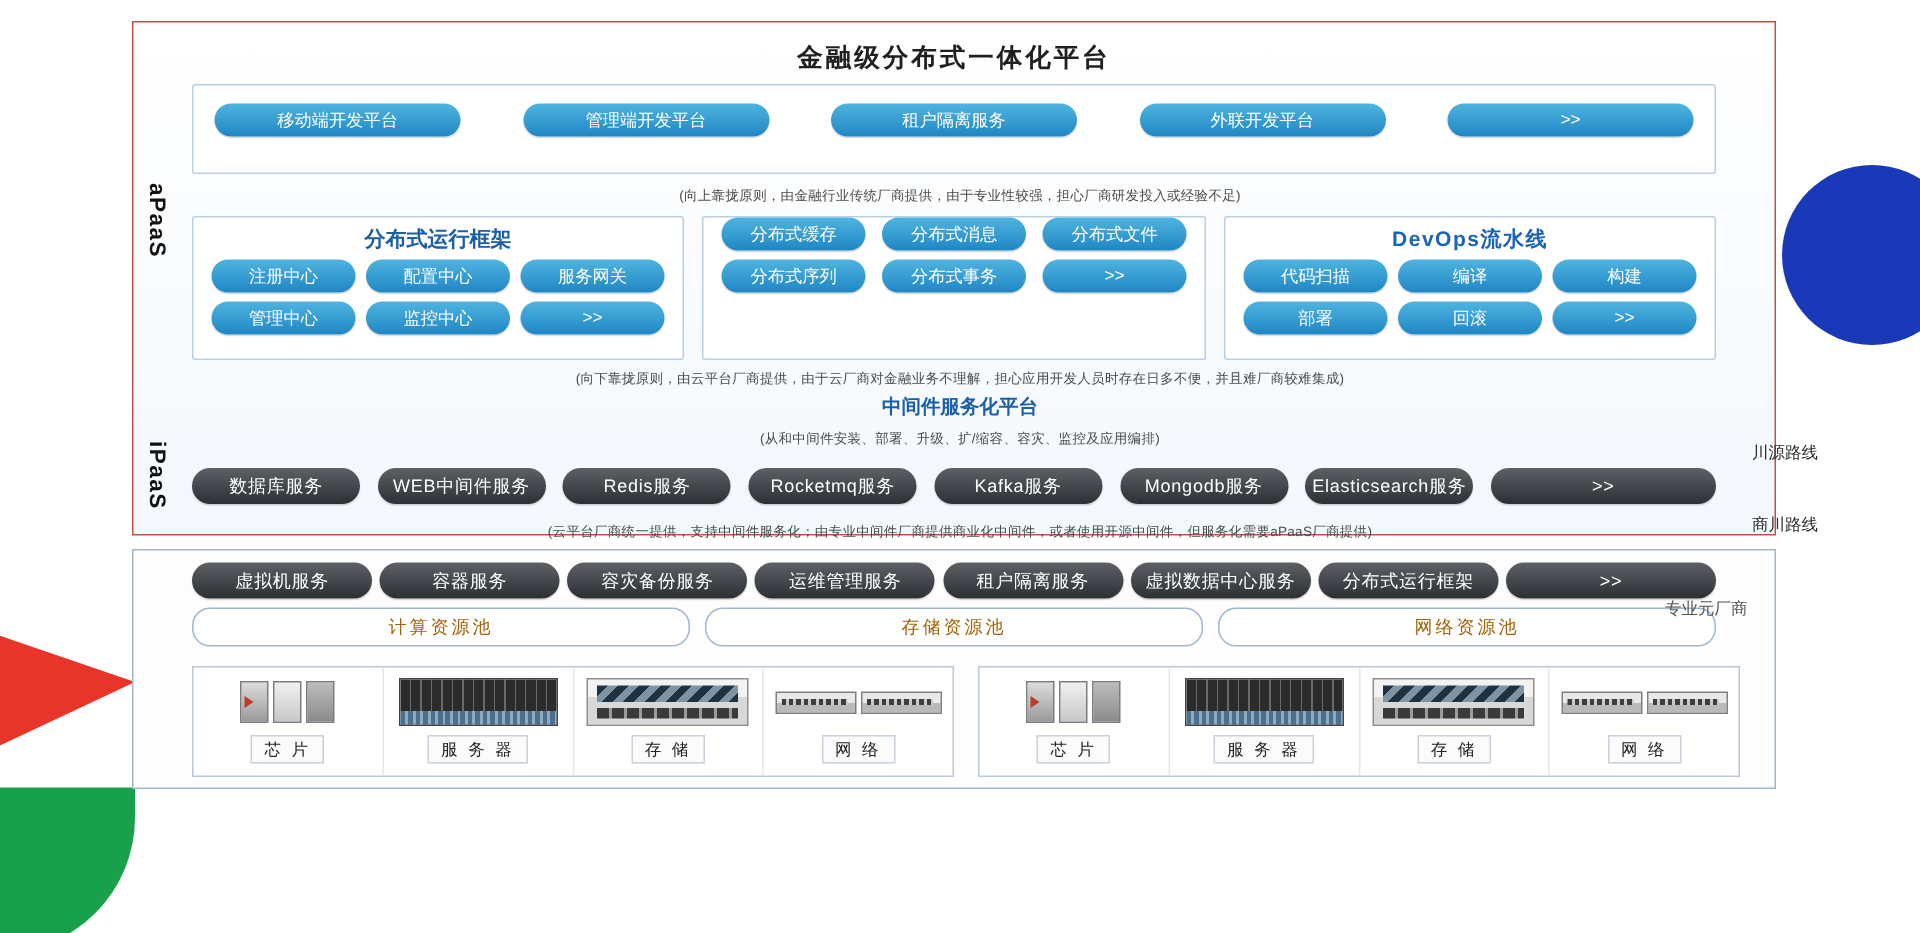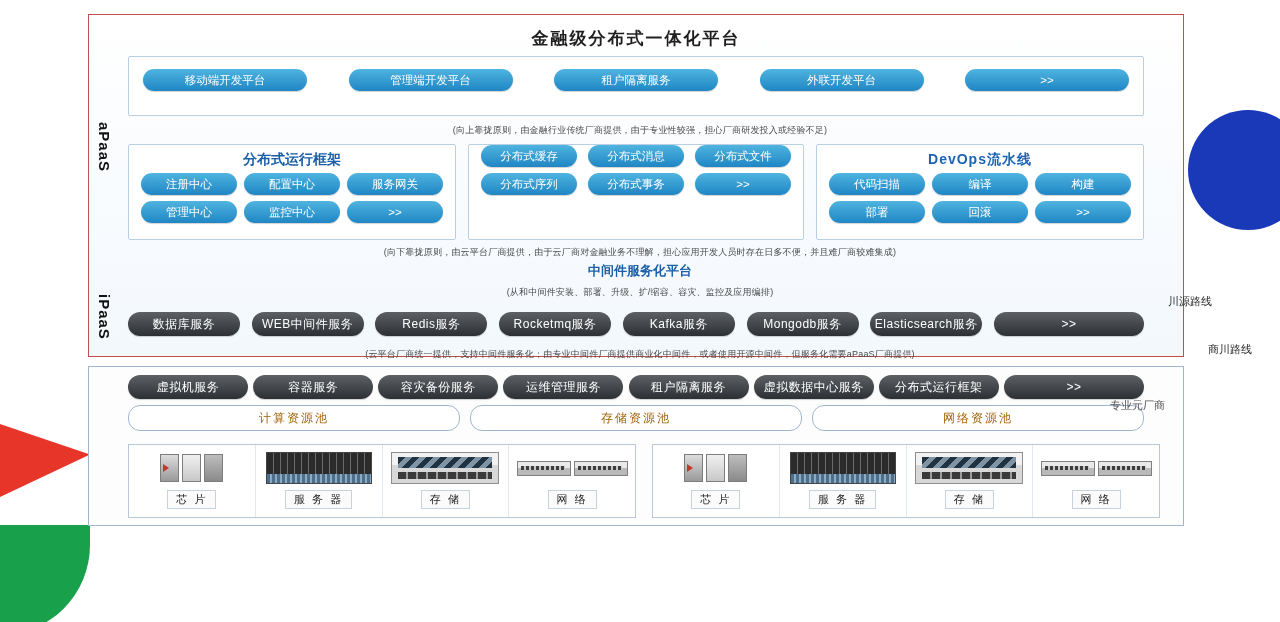--- a/index.html
+++ b/index.html
@@ -326,21 +326,21 @@
     background: repeating-linear-gradient(to right,#3d3d3d 0 3px,#c9c9c9 3px 5px);
   }
 
   
   .side-text {
     position: absolute;
     font-size: 11px;
     color: #2a2a2a;
   }
   .st1 { left: 1168px; top: 294px; }
-  .st2 { left: 1208px; top: 342px; }
+  .st2 { left: 1168px; top: 342px; }
   .st3 { left: 1110px; top: 398px; color:#555; }
 </style>
 </head>
 <body>
 
 <div class="deco-circle"></div>
 <div class="deco-red"></div>
 <div class="deco-green"></div>
 
 <div class="top-frame">

